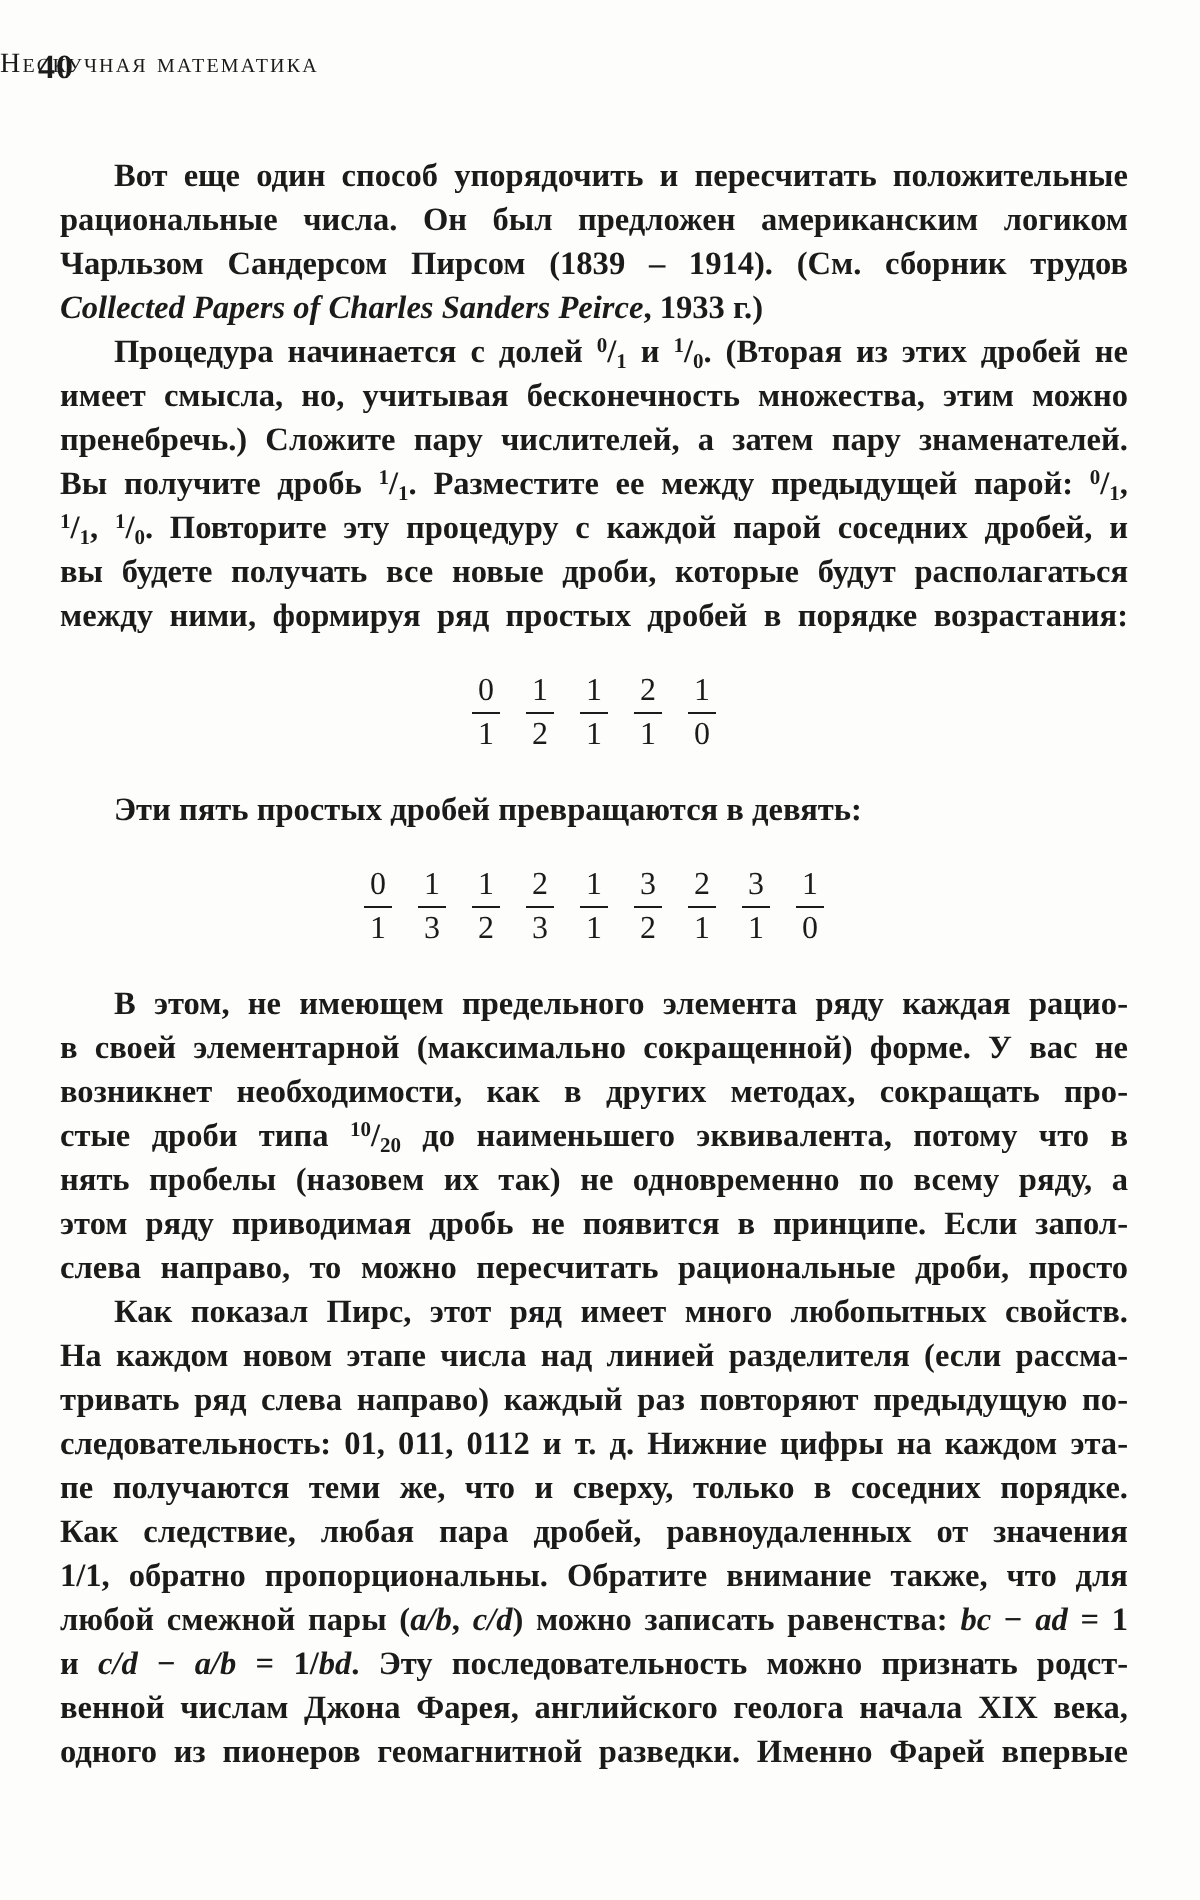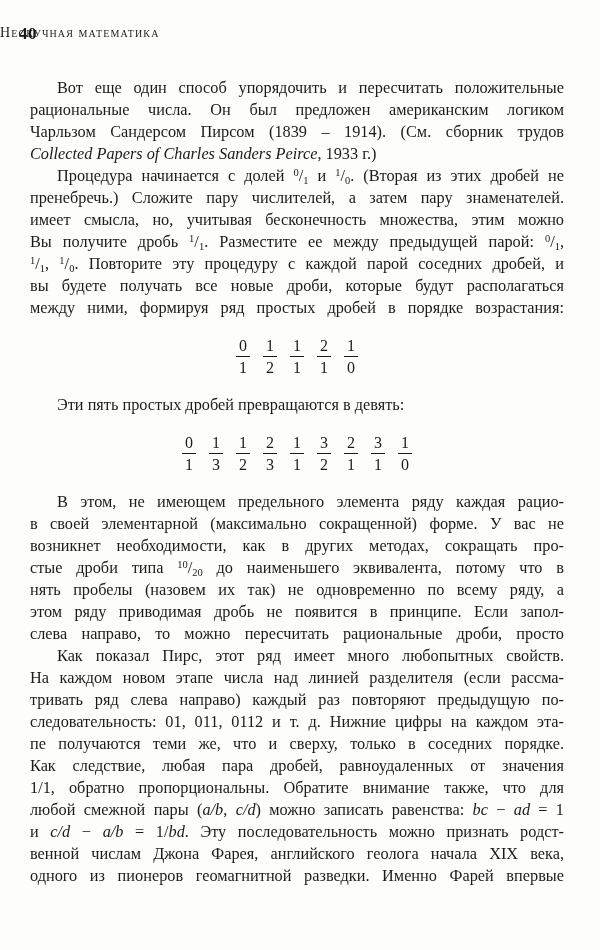--- a/index.html
+++ b/index.html
@@ -35,20 +35,21 @@
   .body-text {
     margin: 34px 36px 0 30px;
     font-size: 16.3px;
     line-height: 22px;
   }
   .para { margin: 0; }
   .line {
     display: block;
     text-align: justify;
     text-align-last: justify;
+    font-weight: bold;
   }
   .line.last { text-align-last: left; }
   .para.indent .line:first-child { text-indent: 27px; }
   .body-text sup {
     font-size: 10.5px;
     line-height: 0;
     vertical-align: 5px;
   }
   .body-text sub {
     font-size: 10.5px;
@@ -89,22 +90,22 @@
   </div>
   <main class="body-text">
       <p class="para indent">
         <span class="line">Вот еще один способ упорядочить и пересчитать положительные</span>
         <span class="line">рациональные числа. Он был предложен американским логиком</span>
         <span class="line">Чарльзом Сандерсом Пирсом (1839 – 1914). (См. сборник трудов</span>
         <span class="line last"><i>Collected Papers of Charles Sanders Peirce</i>, 1933 г.)</span>
       </p>
       <p class="para indent">
         <span class="line">Процедура начинается с долей <sup>0</sup>/<sub>1</sub> и <sup>1</sup>/<sub>0</sub>. (Вторая из этих дробей не</span>
+        <span class="line">имеет смысла, но, учитывая бесконечность множества, этим можно</span>
         <span class="line">пренебречь.) Сложите пару числителей, а затем пару знаменателей.</span>
-        <span class="line">имеет смысла, но, учитывая бесконечность множества, этим можно</span>
         <span class="line">Вы получите дробь <sup>1</sup>/<sub>1</sub>. Разместите ее между предыдущей парой: <sup>0</sup>/<sub>1</sub>,</span>
         <span class="line"><sup>1</sup>/<sub>1</sub>, <sup>1</sup>/<sub>0</sub>. Повторите эту процедуру с каждой парой соседних дробей, и</span>
         <span class="line">вы будете получать все новые дроби, которые будут располагаться</span>
         <span class="line">между ними, формируя ряд простых дробей в порядке возрастания:</span>
       </p>
       <div class="frac-row">
         <span class="fraction">
           <span class="num">0</span>
           <span class="den">1</span>
         </span>

